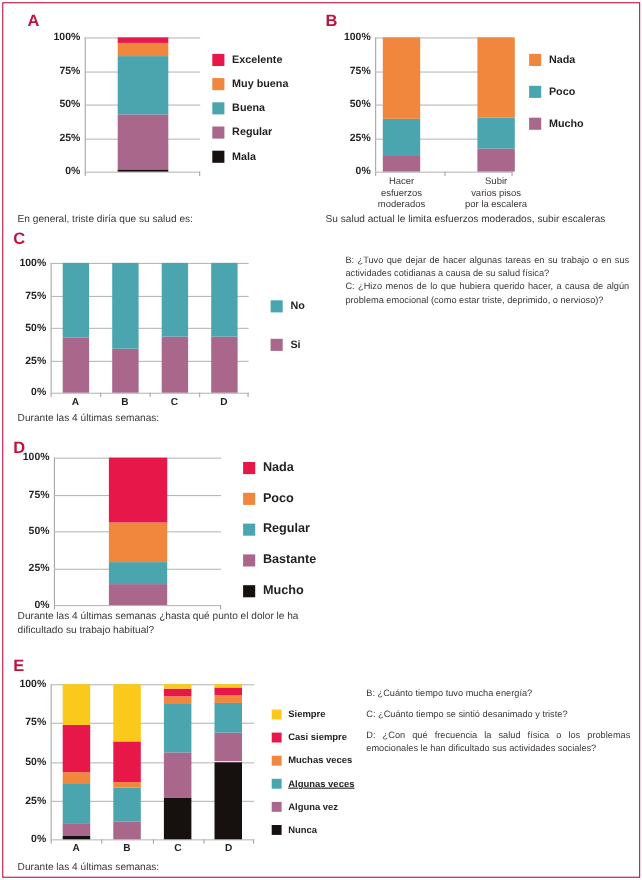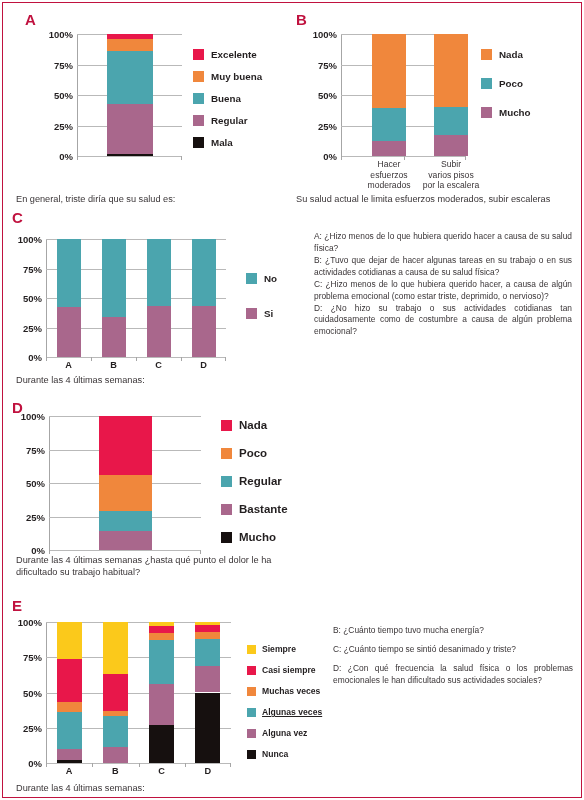--- a/index.html
+++ b/index.html
@@ -187,21 +187,21 @@
           <div class="gridline" style="top: 122px;"></div>
           <div class="ytick" style="top: 122px;">0%</div>
           <div class="gridline" style="top: 91.5px;"></div>
           <div class="ytick" style="top: 91.5px;">25%</div>
           <div class="gridline" style="top: 61px;"></div>
           <div class="ytick" style="top: 61px;">50%</div>
           <div class="gridline" style="top: 30.5px;"></div>
           <div class="ytick" style="top: 30.5px;">75%</div>
           <div class="gridline" style="top: 0px;"></div>
           <div class="ytick" style="top: 0px;">100%</div>
-          <div class="bar" style="left: 31px; width: 34px; height: 122px;">
+          <div class="bar" style="left: 7px; width: 34px; height: 122px;">
             <div class="seg" style="top: 107.36px; height: 14.64px; background: rgb(169, 103, 140);"></div>
             <div class="seg" style="top: 74.42px; height: 32.94px; background: rgb(75, 165, 174);"></div>
             <div class="seg" style="top: 0px; height: 74.42px; background: rgb(240, 135, 60);"></div>
             <div class="xlabel">
               <div>Hacer</div>
               <div>esfuerzos</div>
               <div>moderados</div>
             </div>
           </div>
           <div class="tickmark" style="left: 0px;"></div>
@@ -297,24 +297,22 @@
       </div>
       <div class="legend-row">
         <span class="swatch" style="background:#a9678c;"></span>
         <span class="legend-label">Si</span>
       </div>
     </div>
 
     <div class="caption" style="left:13px; top:371px; width:250px;">Durante las 4 últimas semanas:</div>
 
     <div class="qblock" style="left:311px; top:228px; width:258px;">
-      <p>A: ¿Hizo menos de lo que hubiera querido hacer a causa de su salud física?</p>
       <p>B: ¿Tuvo que dejar de hacer algunas tareas en su trabajo o en sus actividades cotidianas a causa de su salud física?</p>
       <p>C: ¿Hizo menos de lo que hubiera querido hacer, a causa de algún problema emocional (como estar triste, deprimido, o nervioso)?</p>
-      <p>D: ¿No hizo su trabajo o sus actividades cotidianas tan cuidadosamente como de costumbre a causa de algún problema emocional?</p>
     </div>
   </div>
 
   <div class="panel">
     <div class="panel-letter" style="left:9px; top:396px;">D</div>
 
     <div class="plot" id="plot-d" style="left:46px; top:413px; width:152px; height:134px;">
       <div class="axis-area" id="axis-d">
           <div class="axis-v"></div>
           <div class="gridline" style="top: 134px;"></div>

